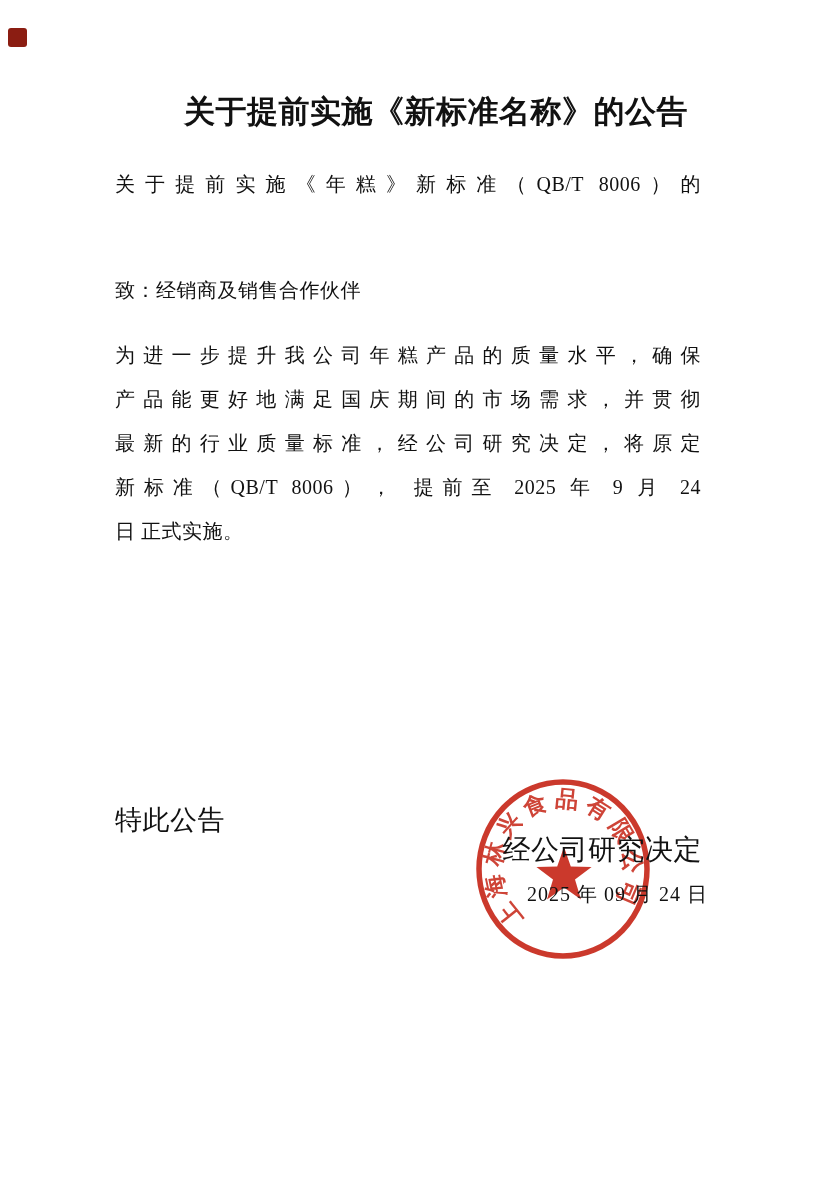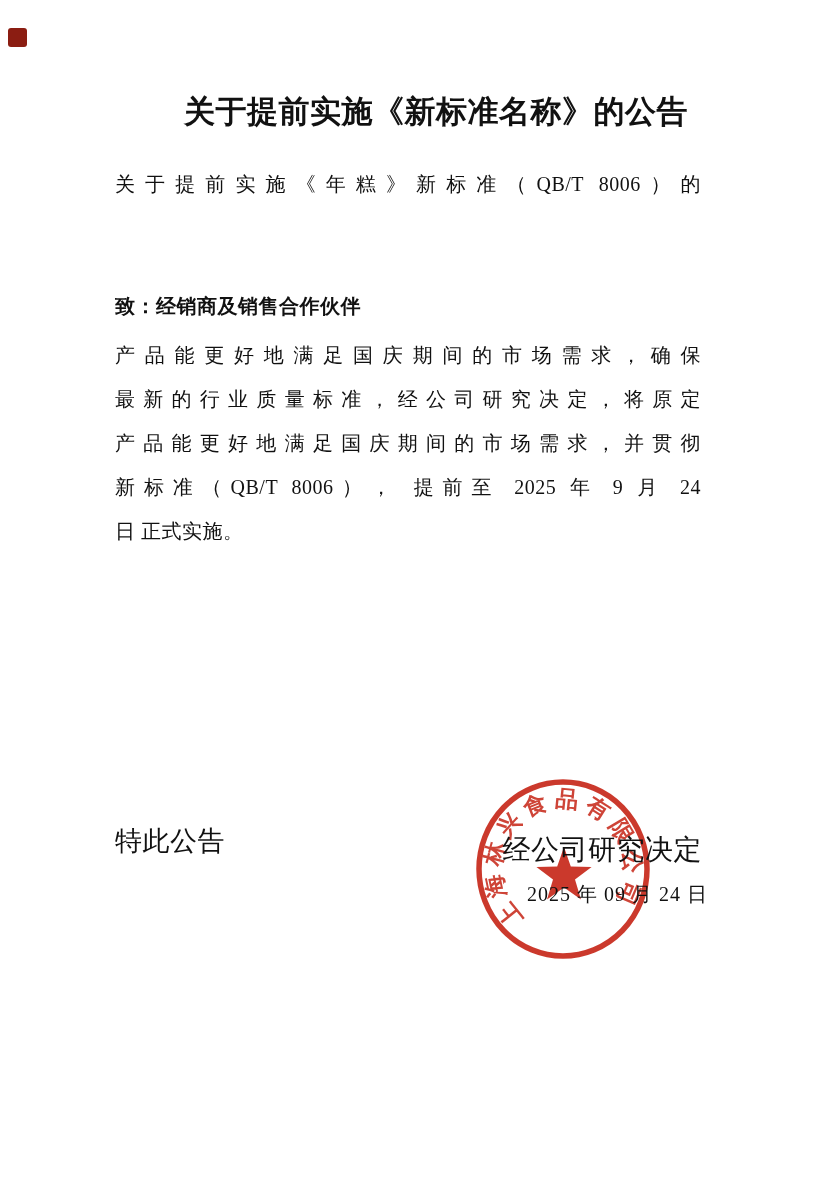--- a/index.html
+++ b/index.html
@@ -23,25 +23,25 @@
     line-height:40px;
     letter-spacing:0.5px;
     padding-left:11px;
   }
   .textblock {
     left:115px; width:586px;
     font-size:20px; line-height:44px;
     letter-spacing:0.5px;
   }
   .intro  { top:162px; }
-  .recipient { top:284px;font-weight:bold; }
+  .recipient { top:268px; }
   .bodypara  { top:333px; }
   .line { width:100%; }
   .jline { text-align:justify; text-align-last:justify; }
-  .closing { top:819px; font-size:27px; }
+  .closing { top:798px; font-size:27px; }
   .sig-company {
     top:830px; right:120px;
     font-size:28px; line-height:40px;
     letter-spacing:0.5px;
     text-align:right;
     z-index:3;
   }
   .sig-date {
     top:874px; right:114px;
     font-size:20px; line-height:40px;
@@ -68,23 +68,23 @@
 
 <div class="abs doc-title">关于提前实施《新标准名称》的公告</div>
 
 <div class="abs textblock intro">
   <div class="line jline">关于提前实施《年糕》新标准（QB/T 8006）的</div>
 </div>
 
 <div class="abs textblock recipient">致：经销商及销售合作伙伴</div>
 
 <div class="abs textblock bodypara">
-  <div class="line jline">产品能更好地满足国庆期间的市场需求，确保</div>
+  <div class="line jline">为进一步提升我公司年糕产品的质量水平，确保</div>
+  <div class="line jline">产品能更好地满足国庆期间的市场需求，并贯彻</div>
   <div class="line jline">最新的行业质量标准，经公司研究决定，将原定</div>
-  <div class="line jline">产品能更好地满足国庆期间的市场需求，并贯彻</div>
   <div class="line jline">新标准（QB/T 8006）， 提前至 2025 年 9 月 24</div>
   <div class="line">日 正式实施。</div>
 </div>
 
 <div class="abs textblock closing">特此公告</div>
 
 <div class="abs sig-company">经公司研究决定</div>
 <div class="abs sig-date">2025 年 09 月 24 日</div>
 
 <svg class="abs seal" viewBox="0 0 192 200" xmlns="http://www.w3.org/2000/svg">

